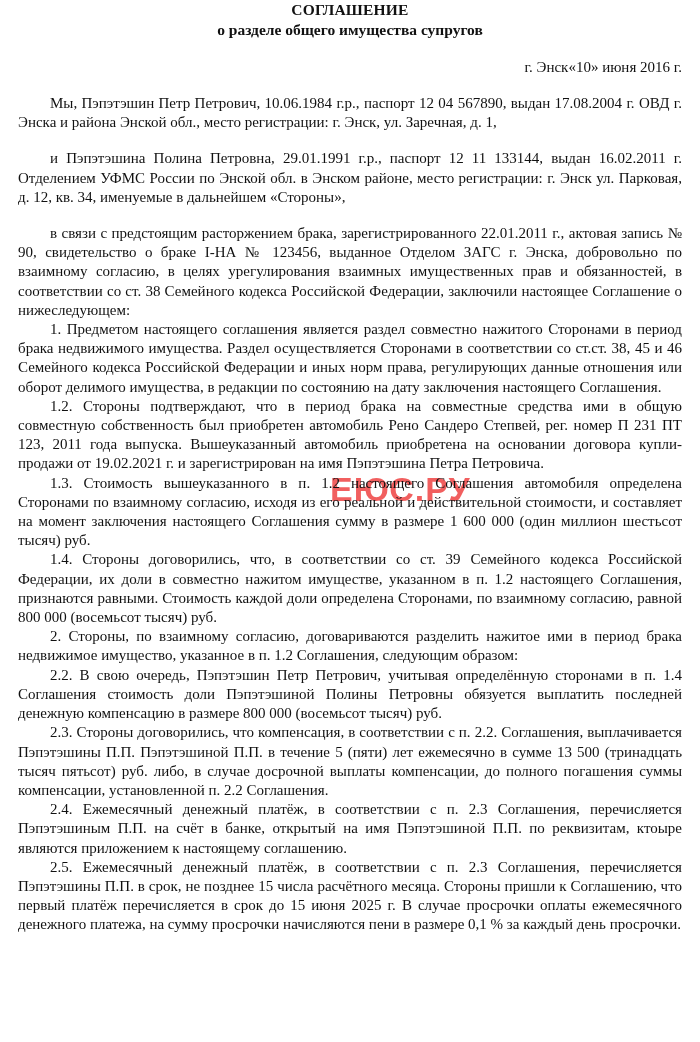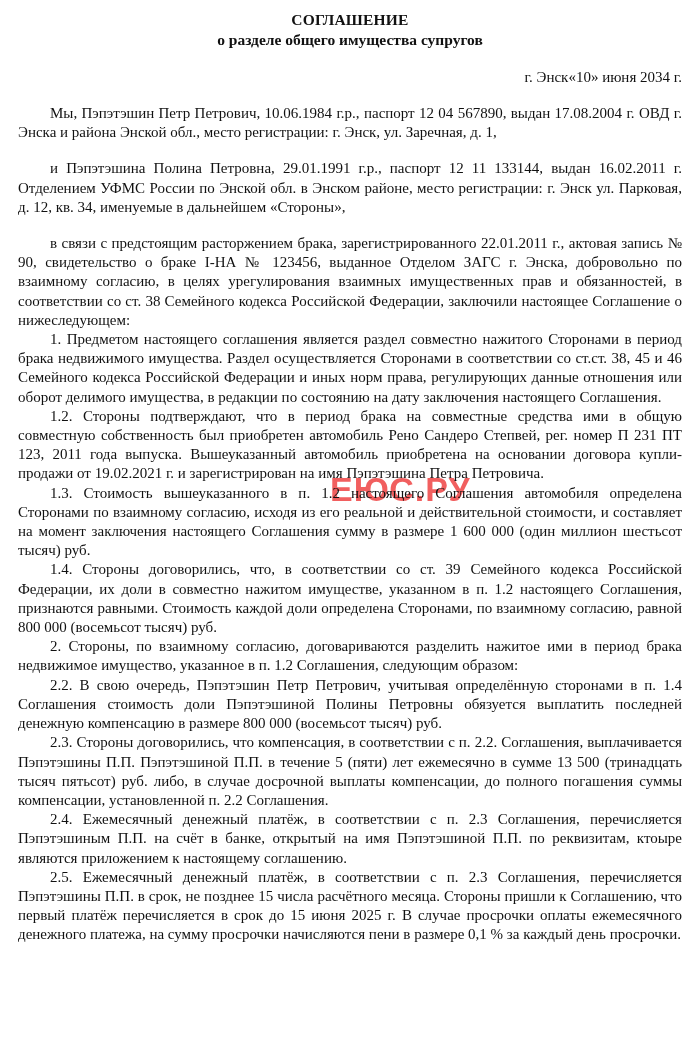--- a/index.html
+++ b/index.html
@@ -41,21 +41,21 @@
   .content {
     position: relative;
     z-index: 1;
   }
   .doc-title {
     text-align: center;
     font-weight: 700;
     font-size: 15.5px;
     line-height: 20px;
     margin: 0;
-    padding-top: 10px;
+    padding-top: 0;
     letter-spacing: 0.2px;
   }
   .doc-subtitle {
     text-align: center;
     font-weight: 700;
     font-size: 15.5px;
     line-height: 20px;
     margin: 0 0 18px 0;
   }
   .meta-row {
@@ -89,21 +89,21 @@
 
   <div class="watermark">ЕЮС.РУ</div>
 
   <div class="content">
 
     <h1 class="doc-title">СОГЛАШЕНИЕ</h1>
     <h2 class="doc-subtitle">о разделе общего имущества супругов</h2>
 
     <div class="meta-row">
       <span class="meta-city">г. Энск</span>
-      <span class="meta-date">«10» июня 2034 г.</span>
+      <span class="meta-date">«10» июня 2016 г.</span>
     </div>
 
     <p class="para block-gap">Мы, Пэпэтэшин Петр Петрович, 10.06.1984 г.р., паспорт 12 04 567890, выдан 17.08.2004 г. ОВД г. Энска и района Энской обл., место регистрации: г. Энск, ул. Заречная, д. 1,</p>
     <p class="para block-gap">и Пэпэтэшина Полина Петровна, 29.01.1991 г.р., паспорт 12 11 133144, выдан 16.02.2011 г. Отделением УФМС России по Энской обл. в Энском районе, место регистрации: г. Энск ул. Парковая, д. 12, кв. 34, именуемые в дальнейшем «Стороны»,</p>
 
     <p class="para block-gap">в связи с предстоящим расторжением брака, зарегистрированного 22.01.2011 г., актовая запись № 90, свидетельство о браке I-НА № 123456, выданное Отделом ЗАГС г. Энска, добровольно по взаимному согласию, в целях урегулирования взаимных имущественных прав и обязанностей, в соответствии со ст. 38 Семейного кодекса Российской Федерации, заключили настоящее Соглашение о нижеследующем:</p>
 
     <p class="para">1. Предметом настоящего соглашения является раздел совместно нажитого Сторонами в период брака недвижимого имущества. Раздел осуществляется Сторонами в соответствии со ст.ст. 38, 45 и 46 Семейного кодекса Российской Федерации и иных норм права, регулирующих данные отношения или оборот делимого имущества, в редакции по состоянию на дату заключения настоящего Соглашения.</p>
     <p class="para">1.2. Стороны подтверждают, что в период брака на совместные средства ими в общую совместную собственность был приобретен автомобиль Рено Сандеро Степвей, рег. номер П 231 ПТ 123, 2011 года выпуска. Вышеуказанный автомобиль приобретена на основании договора купли-продажи от 19.02.2021 г. и зарегистрирован на имя Пэпэтэшина Петра Петровича.</p>
     <p class="para">1.3. Стоимость вышеуказанного в п. 1.2 настоящего Соглашения автомобиля определена Сторонами по взаимному согласию, исходя из его реальной и действительной стоимости, и составляет на момент заключения настоящего Соглашения сумму в размере 1 600 000 (один миллион шестьсот тысяч) руб.</p>

